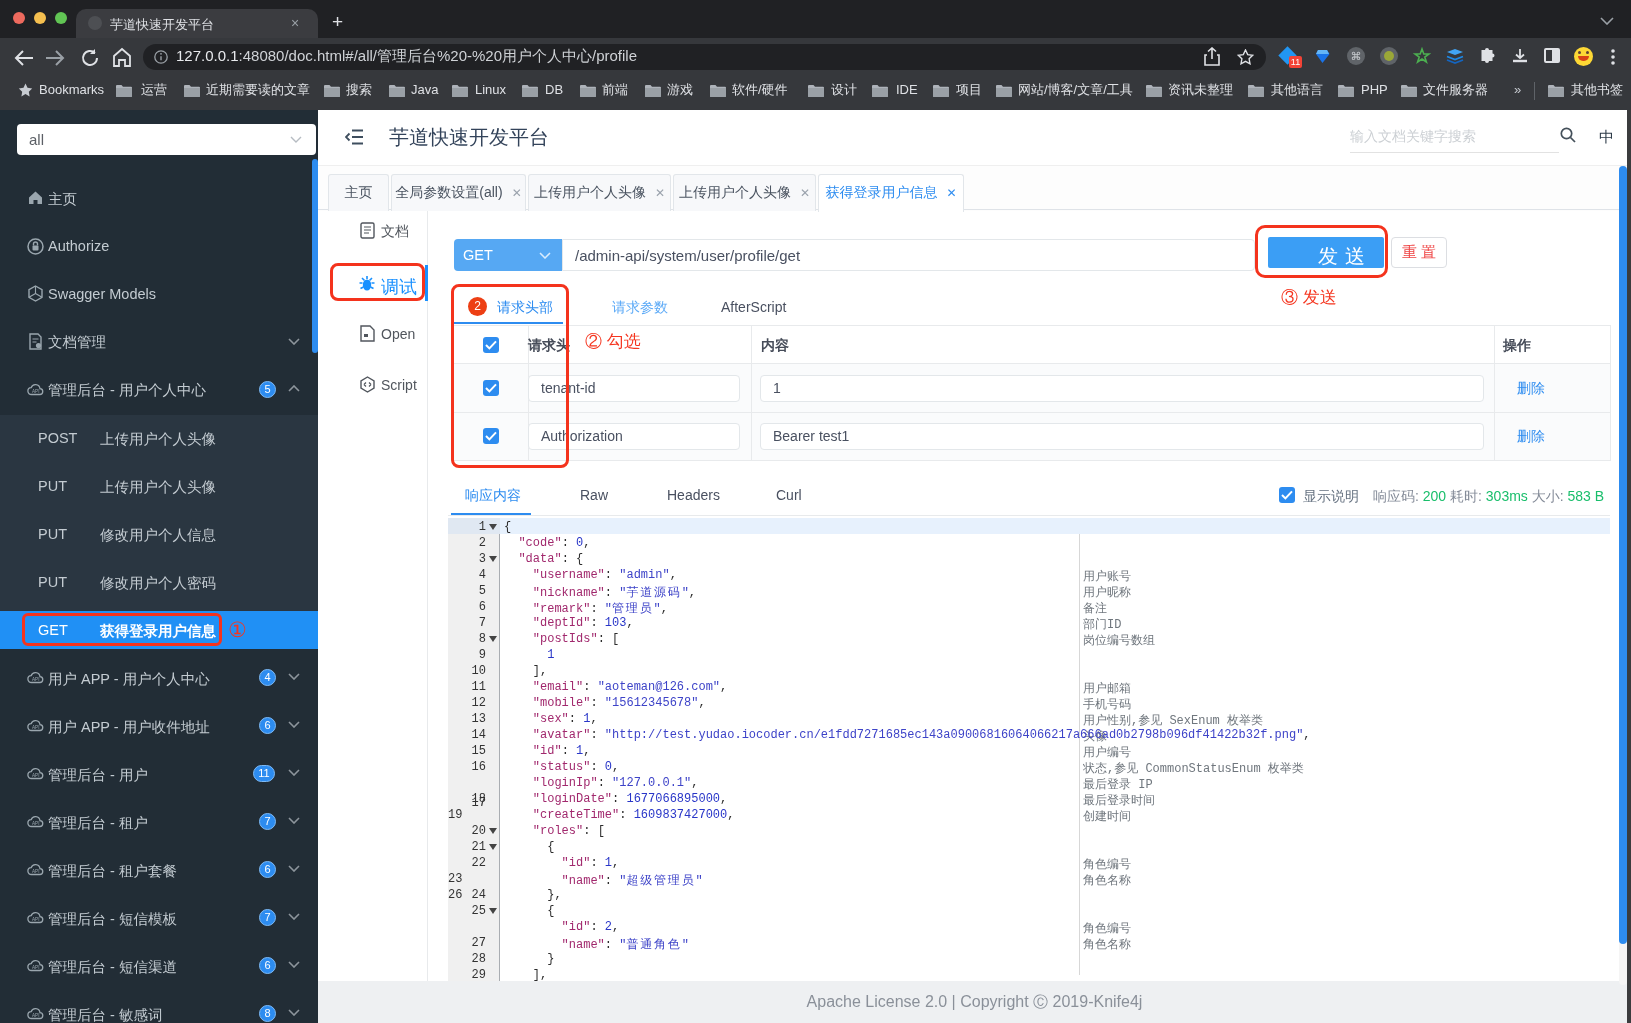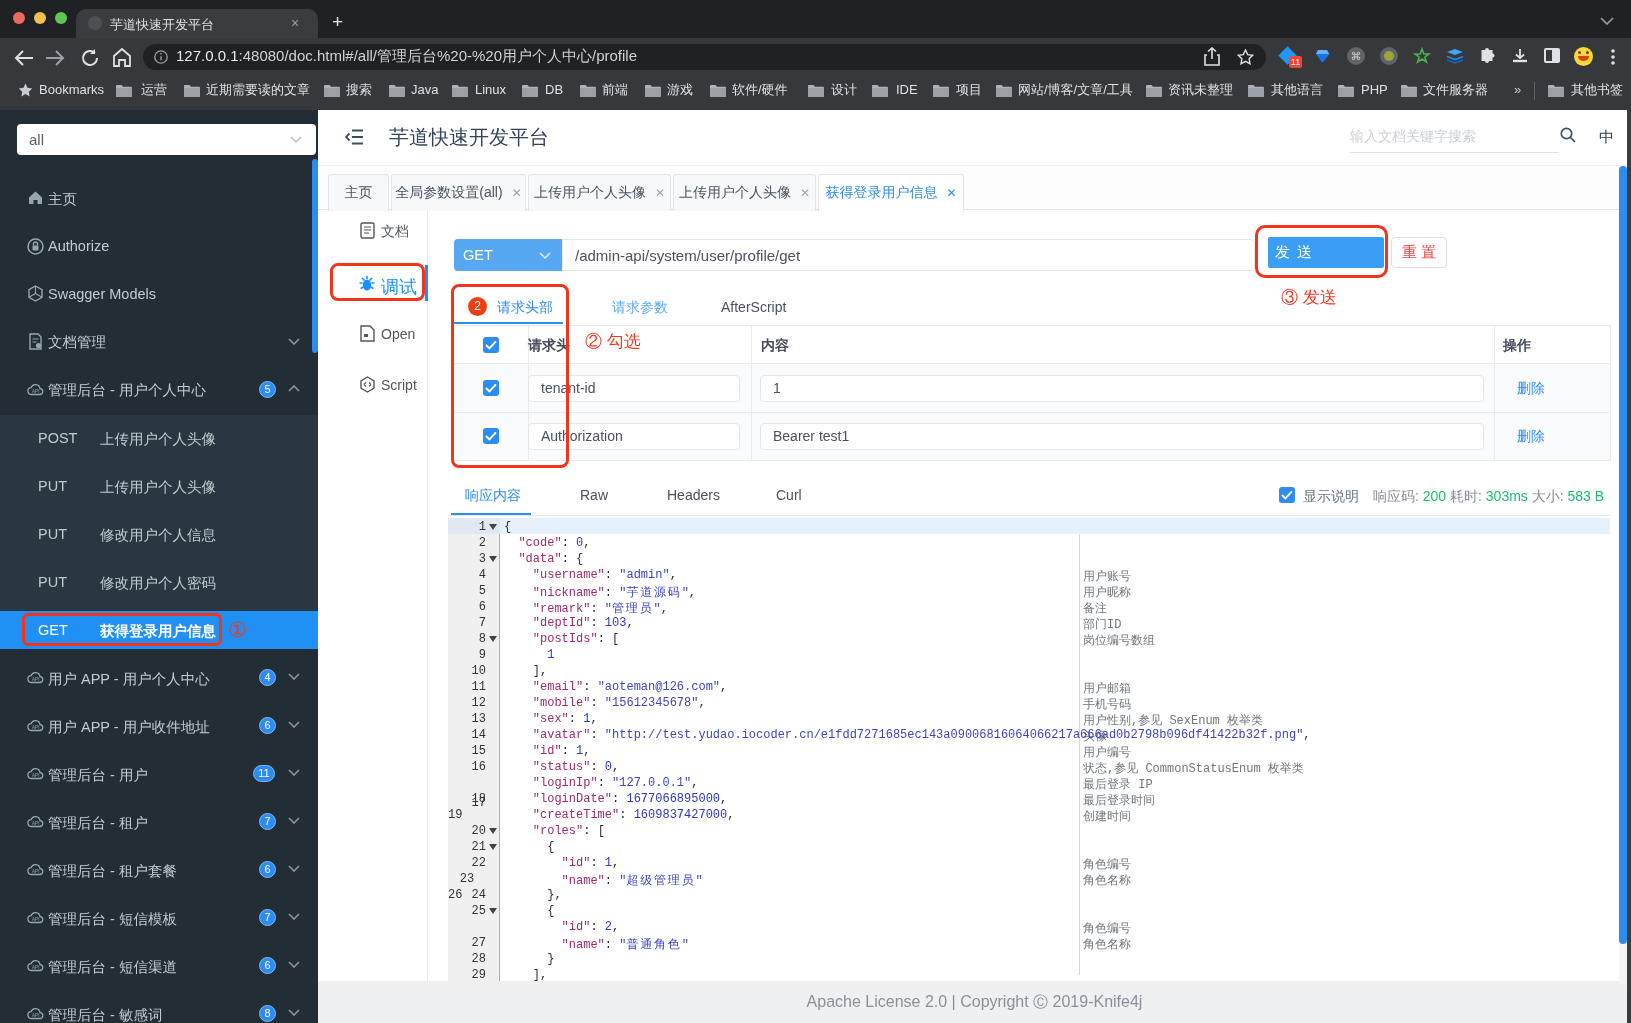--- a/index.html
+++ b/index.html
@@ -383,21 +383,21 @@
 <div class="abs" style="left:381px;top:377px;font-size:14px;color:#51565d">Script</div>
 
 <div class="abs" style="left:454px;top:239px;width:108px;height:32px;background:#56a8f3;border-radius:4px 0 0 4px"></div>
 <div class="abs" style="left:463px;top:247px;font-size:14.5px;color:#fff">GET</div>
 <svg class="abs" style="left:539px;top:252px" width="12" height="7" viewBox="0 0 12 7">
     <path d="M1 1l5 5 5-5" stroke="#d9ecfd" stroke-width="1.5" fill="none"></path>
   </svg>
 <div class="ipt" style="left:562px;top:239px;width:693px;height:32px;border-radius:0 4px 4px 0"></div>
 <div class="abs" style="left:575px;top:247px;font-size:15px;color:#495060">/admin-api/system/user/profile/get</div>
 <div class="abs" style="left:1268px;top:237px;width:116px;height:31px;background:#3b9ef5;border-radius:2px"></div>
-<div class="abs" style="left:1268px;top:243px;width:104px;text-align:left;font-size:15px;color:#fff;letter-spacing:7px;text-indent:7px">发送</div>
+<div class="abs" style="left:1268px;top:243px;width:104px;text-align:right;font-size:20px;color:#fff;letter-spacing:7px;text-indent:7px">发送</div>
 <div class="abs" style="left:1391px;top:237px;width:56px;height:31px;background:#fff;border:1px solid #dcdee2;border-radius:4px"></div>
 <div class="abs" style="left:1391px;top:243px;width:56px;text-align:center;font-size:15px;color:#ef4444;letter-spacing:4px;text-indent:4px">重置</div>
 
 <div class="abs" style="left:468px;top:297px;width:19px;height:19px;border-radius:50%;background:#ed3f14;color:#fff;font-size:12px;line-height:19px;text-align:center">2</div>
 <div class="abs" style="left:497px;top:299px;font-size:14px;color:#2d8cf0">请求头部</div>
 <div class="abs" style="left:453px;top:322px;width:110px;height:2px;background:#2d8cf0"></div>
 <div class="abs" style="left:612px;top:299px;font-size:14px;color:#5caaf7">请求参数</div>
 <div class="abs" style="left:721px;top:299px;font-size:14px;color:#495060">AfterScript</div>
 
 <div class="hline" style="left:451px;top:325px;width:1159px"></div>
@@ -486,21 +486,21 @@
 <div class="lnum" style="left:448px;top:808px;width:38px;">19</div>
 <div class="lnum" style="left:448px;top:824px;width:38px;text-align:right">20</div>
 <svg class="abs" style="left:489px;top:828px" width="8" height="6" viewBox="0 0 8 6">
     <path d="M0 0h8L4 6z" fill="#444"></path>
   </svg>
 <div class="lnum" style="left:448px;top:840px;width:38px;text-align:right">21</div>
 <svg class="abs" style="left:489px;top:844px" width="8" height="6" viewBox="0 0 8 6">
     <path d="M0 0h8L4 6z" fill="#444"></path>
   </svg>
 <div class="lnum" style="left:448px;top:856px;width:38px;text-align:right">22</div>
-<div class="lnum" style="left:448px;top:872px;width:38px;text-align:center">23</div>
+<div class="lnum" style="left:448px;top:872px;width:38px;text-align:left">23</div>
 <div class="lnum" style="left:448px;top:888px;width:38px;text-align:right">24</div>
 <div class="lnum" style="left:448px;top:904px;width:38px;text-align:right">25</div>
 <svg class="abs" style="left:489px;top:908px" width="8" height="6" viewBox="0 0 8 6">
     <path d="M0 0h8L4 6z" fill="#444"></path>
   </svg>
 <div class="lnum" style="left:448px;top:888px;width:38px;text-align:left">26</div>
 <div class="lnum" style="left:448px;top:936px;width:38px;text-align:right">27</div>
 <div class="lnum" style="left:448px;top:952px;width:38px;text-align:right">28</div>
 <div class="lnum" style="left:448px;top:968px;width:38px;text-align:right">29</div>
 <div class="abs" style="left:1079px;top:534px;width:1px;height:441px;background:#d7d7d7"></div>

